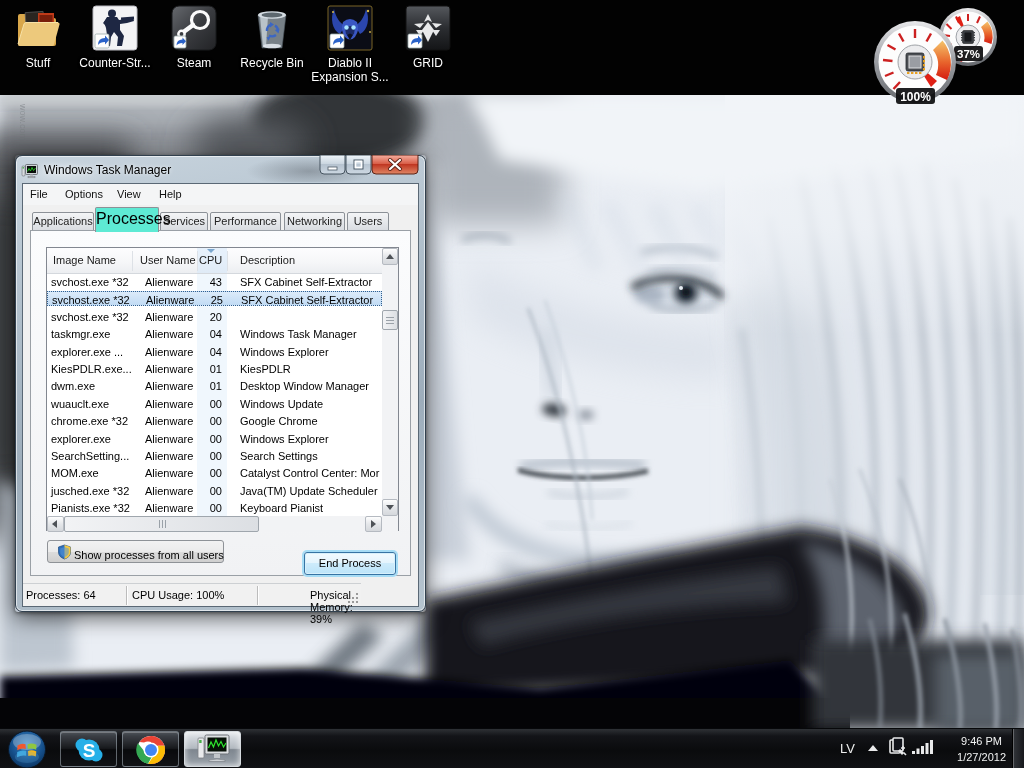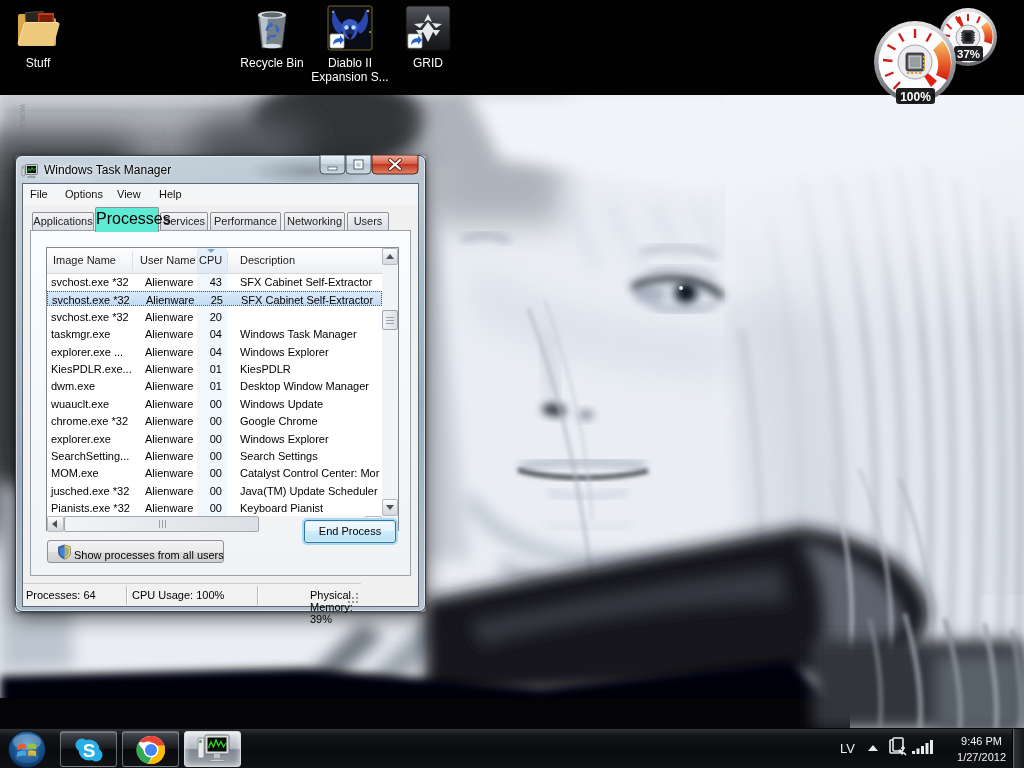--- a/index.html
+++ b/index.html
@@ -57,21 +57,21 @@
 .lrow span { position:absolute; top:2px; }
 .c1 { left:4px; } .c2 { left:98px; } .c3 { left:150px; width:25px; text-align:right; } .c4 { left:193px; }
 #selrow { background:linear-gradient(#dcebfa,#c1dbf4); border:1px dotted #32608f; }
 
 .sbtn { position:absolute; background:linear-gradient(#fefefe,#e5e7ea 50%,#d5d8dc); border:1px solid #b5bac1; border-radius:2px; }
 .sthumb { position:absolute; background:linear-gradient(90deg,#f2f3f5,#dcdfe3); border:1px solid #9fa6ad; border-radius:2px; }
 .arrow { position:absolute; width:0; height:0; }
 #btnshow { position:absolute; left:24px; top:356px; width:177px; height:23px; z-index:4; text-align:left;
   background:linear-gradient(#f2f2f2,#ebebeb 50%,#dddddd 50%,#cfcfcf); border:1px solid #8e9297; border-radius:3px;
   font-size:11px; color:#000; text-align:center; line-height:21px; }
-#btnend { position:absolute; left:281px; top:336px; width:92px; height:23px; z-index:4;
+#btnend { position:absolute; left:281px; top:368px; width:92px; height:23px; z-index:4;
   background:linear-gradient(#f2fafe,#e3f4fd 50%,#cdebfb 50%,#bce4f9); border:1px solid #3773a3; border-radius:3px;
   box-shadow:0 0 0 2px #a6dcf5, inset 0 0 0 1px #d7f0fb; font-size:11px; color:#000; text-align:center; line-height:21px; }
 #statusbar { position:absolute; left:0; top:399px; width:338px; height:23px; background:#f1f1f1; border-top:1px solid #cdd0d3; }
 #statusbar span { position:absolute; top:5px; font-size:11px; color:#000; }
 .ssep { position:absolute; top:2px; width:2px; height:19px; border-left:1px solid #bcbcbc; border-right:1px solid #fff; }
 </style>
 </head>
 <body>
 <div id="screen">
 
@@ -221,20 +221,57 @@
     <path d="M4,12 L4,40 Q4,42 6,42 L40,42 Q42,42 42,40 L42,16 Q42,14 40,14 L22,14 L18,10 L6,10 Q4,10 4,12 Z" fill="#d9a74a"></path>
     <rect x="12" y="8" width="18" height="26" fill="#2a2520" stroke="#555" stroke-width="0.8" transform="rotate(-4 21 21)"></rect>
     <rect x="24" y="9" width="16" height="26" fill="#c03a18"></rect>
     <rect x="25.5" y="11" width="13" height="16" fill="#781e0a"></rect>
     <path d="M4,40 L10,20 Q10.5,18.5 12,18.5 L44,18.5 Q46,18.5 45.5,20.5 L40,40.5 Q39.5,42 38,42 L6,42 Q4,42 4,40 Z" fill="#edc97c"></path>
     <path d="M4,40 L10,20 Q10.5,18.5 12,18.5 L44,18.5" fill="none" stroke="#f7e2a8" stroke-width="1"></path>
   </svg>
 </div>
       <div class="lbl">Stuff</div>
     </div>
+<div class="dicon" style="left:77px;">
+      <div class="ic">
+  <svg width="48" height="48" viewBox="0 0 48 48">
+    <rect x="2" y="2" width="44" height="44" rx="3" fill="#f3f3f5" stroke="#b9b9c0" stroke-width="1"></rect>
+    <g fill="#1e2743">
+      <circle cx="21" cy="9.5" r="4"></circle>
+      <path d="M16,13 L26,13 L28,16 L36,15 L42,13.5 L43,17 L36,19 L29,20 L29,26 L33,32 L31,42 L26,42 L27,33 L23,28 L20,33 L19,42 L13,42 L16,31 L15,24 L13,18 Z"></path>
+      <rect x="30" y="13" width="13" height="3" transform="rotate(-4 36 14)"></rect>
+      <path d="M12,19 L16,14 L19,16 L15,22 Z"></path>
+    </g>
+    <rect x="4" y="30" width="14" height="14" rx="1.5" fill="#fff" stroke="#9aa" stroke-width="0.8"></rect>
+    <path d="M7,41 Q7,34 14,34 L14,31.5 L18,36 L14,40.5 L14,38 Q9,38 7,41 Z" fill="#2a62c8"></path>
+  </svg>
+</div>
+      <div class="lbl">Counter-Str...</div>
+    </div>
+<div class="dicon" style="left:156px;">
+      <div class="ic">
+  <svg width="48" height="48" viewBox="0 0 48 48">
+    <defs>
+            <linearGradient id="stbg" x1="0" y1="0" x2="1" y2="1">
+      <stop offset="0" stop-color="#66696e"></stop>
+              <stop offset=".5" stop-color="#3a3c40"></stop>
+              <stop offset="1" stop-color="#222326"></stop>
+    </linearGradient>
+          </defs>
+    <rect x="2" y="2" width="44" height="44" rx="7" fill="url(#stbg)" stroke="#191a1c" stroke-width="1"></rect>
+    <circle cx="30" cy="16" r="8.5" fill="none" stroke="#fbfbfb" stroke-width="3.2"></circle>
+    <path d="M23,21 L11.5,29.5" stroke="#fbfbfb" stroke-width="4.6" stroke-linecap="round"></path>
+    <circle cx="11.5" cy="30" r="4.4" fill="#fbfbfb"></circle>
+    <circle cx="11.5" cy="30" r="1.9" fill="#3a3c40"></circle>
+    <rect x="4" y="32" width="12" height="12" rx="1.5" fill="#fff" stroke="#9aa" stroke-width="0.8"></rect>
+    <path d="M6.5,41.5 Q6.5,35.5 12.5,35.5 L12.5,33.5 L16,37.3 L12.5,41 L12.5,39 Q8,39 6.5,41.5 Z" fill="#2a62c8"></path>
+  </svg>
+</div>
+      <div class="lbl">Steam</div>
+    </div>
 <div class="dicon" style="left:234px;">
       <div class="ic">
   <svg width="48" height="48" viewBox="0 0 48 48">
     <defs>
             <linearGradient id="bing" x1="0" y1="0" x2="1" y2="0">
       <stop offset="0" stop-color="#b8c4cc" stop-opacity=".9"></stop>
               <stop offset=".5" stop-color="#5f6b73" stop-opacity=".85"></stop>
               <stop offset="1" stop-color="#9fabb4" stop-opacity=".9"></stop>
     </linearGradient>
           </defs>

